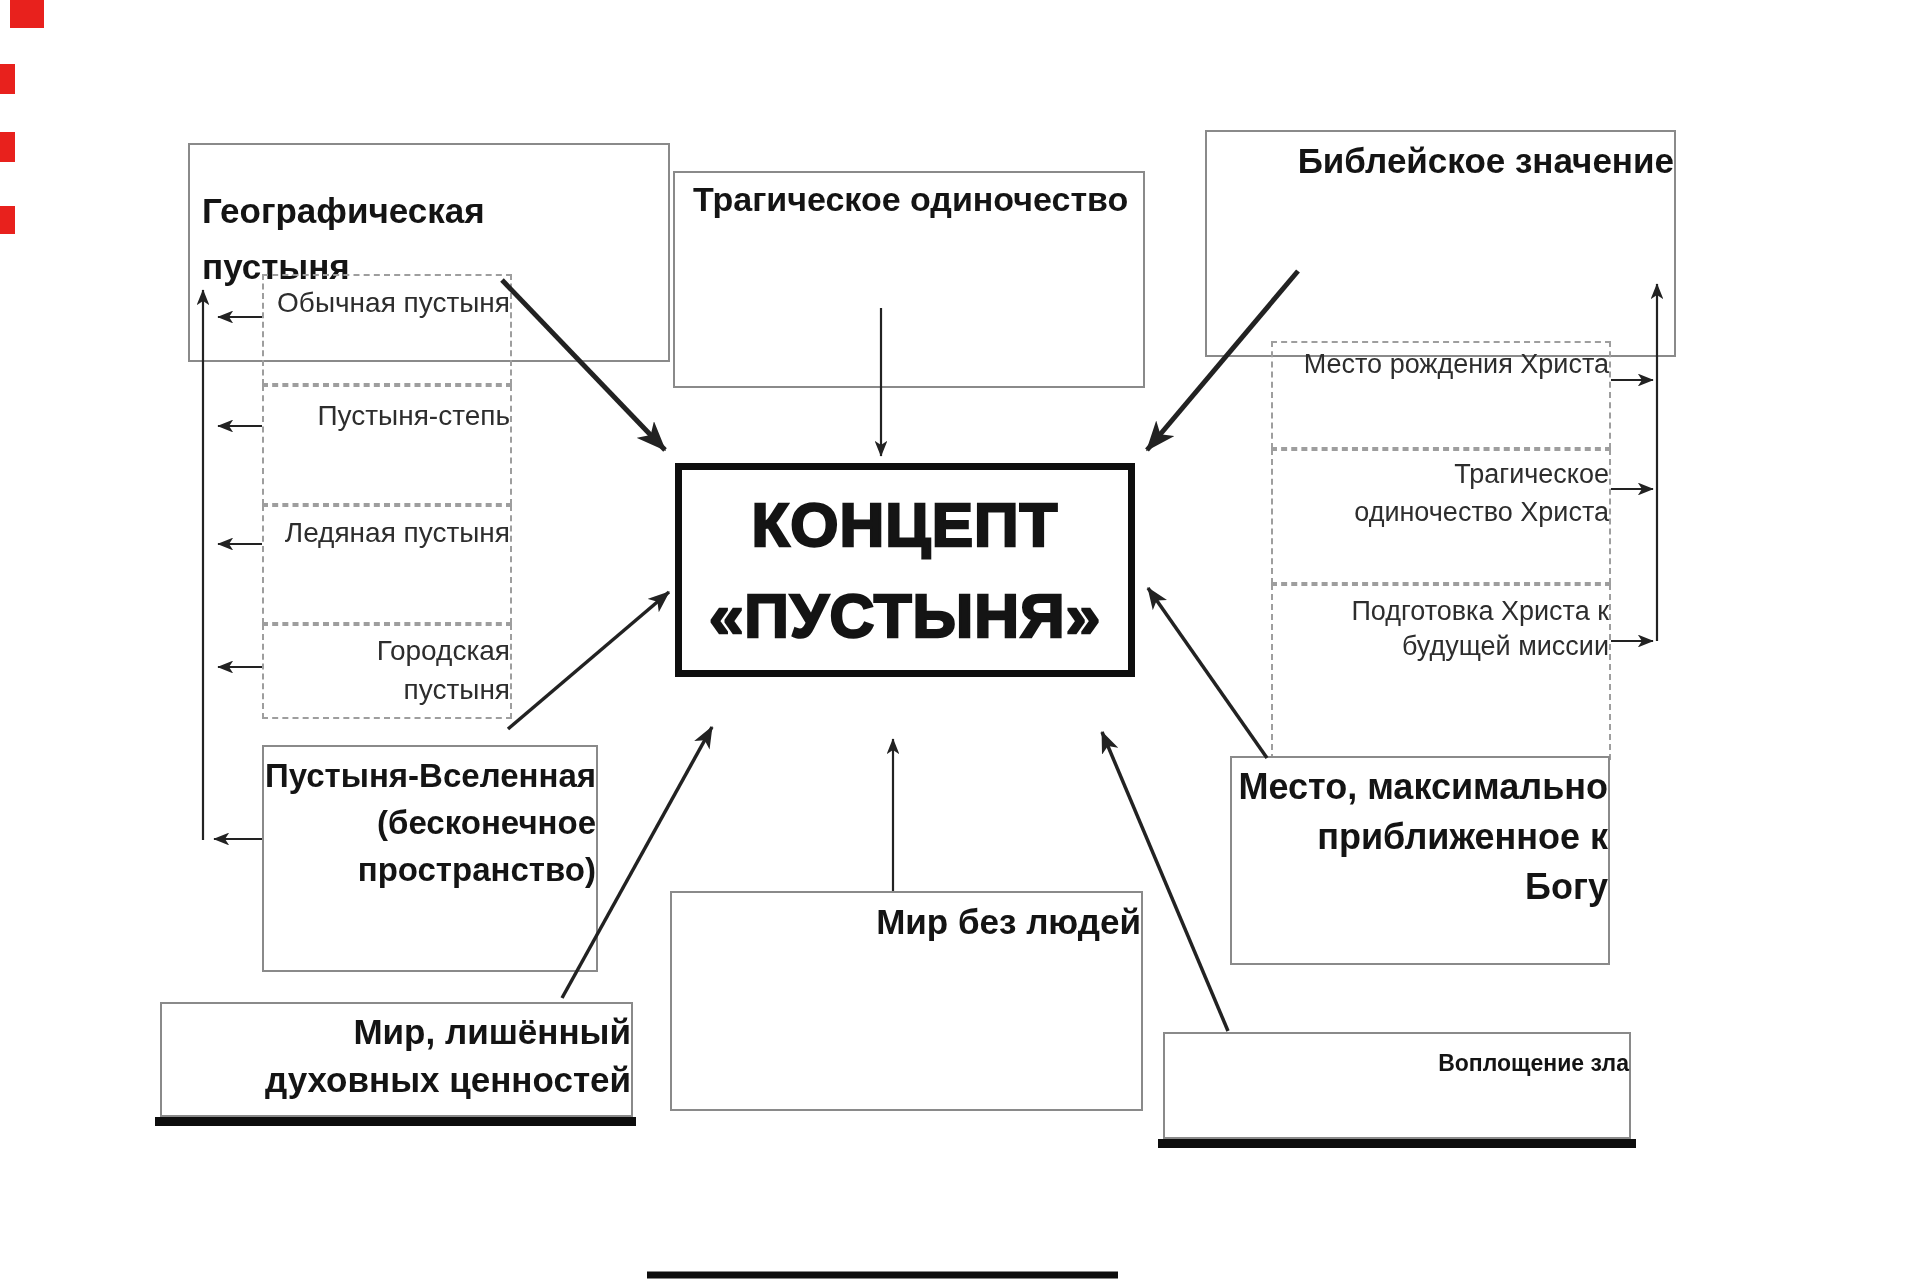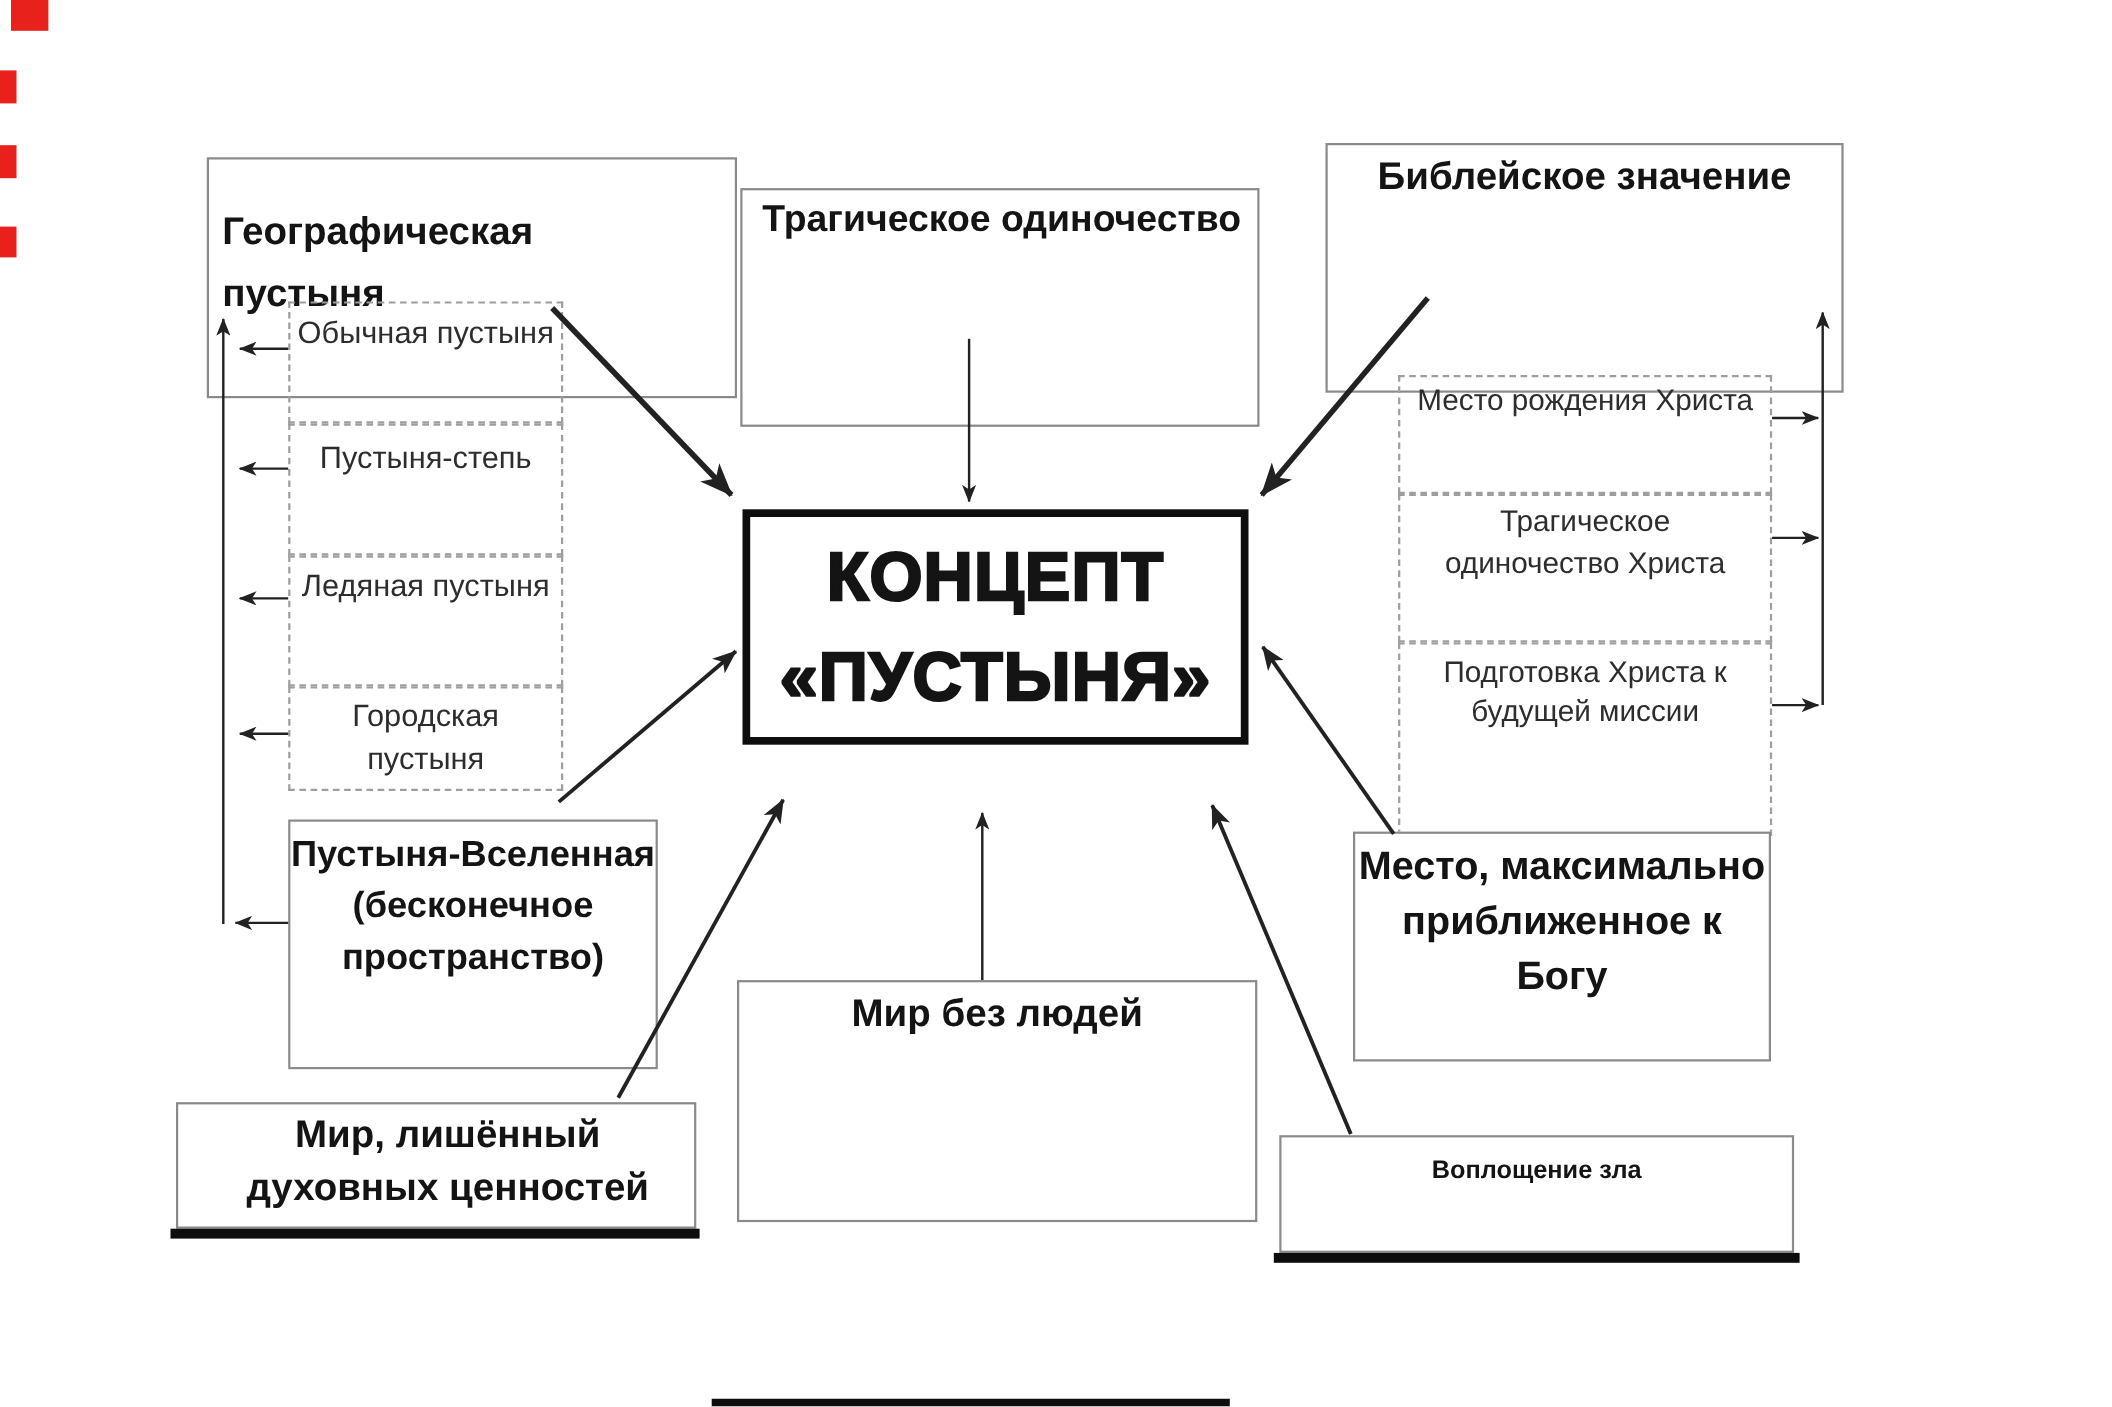--- a/index.html
+++ b/index.html
@@ -20,21 +20,21 @@
     position:absolute;
     box-sizing:border-box;
     border:2px dashed var(--dashed-border,#9e9e9e);
     background:transparent;
   }
   .t{
     white-space:pre-line;
     color:var(--text-color,#141414);
   }
   .bold{font-weight:bold;}
-  .center{text-align:center;}
+  .center{text-align:right;}
   .sub{
     color:var(--subtext-color,#2d2d2d);
     font-size:28px;line-height:36px;
   }
   
   .geo{left:188px;top:143px;width:482px;height:219px;}
   .geo .t{font-size:35px;line-height:56px;padding:38px 10px 0 12px;}
   .cell-l1{left:262px;top:274px;width:250px;height:111px;}
   .cell-l1 .t{padding-top:9px;}
   .cell-l2{left:262px;top:385px;width:250px;height:120px;}

